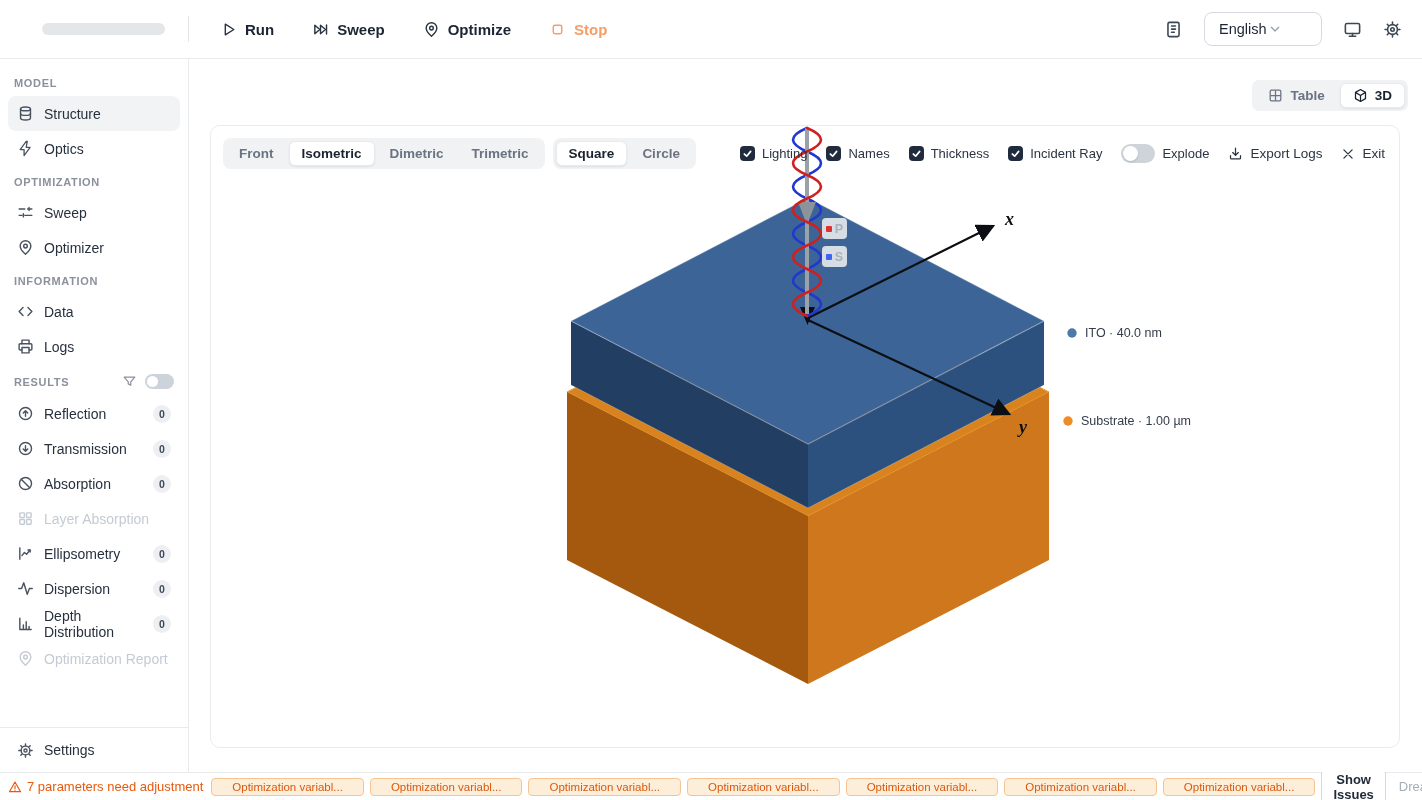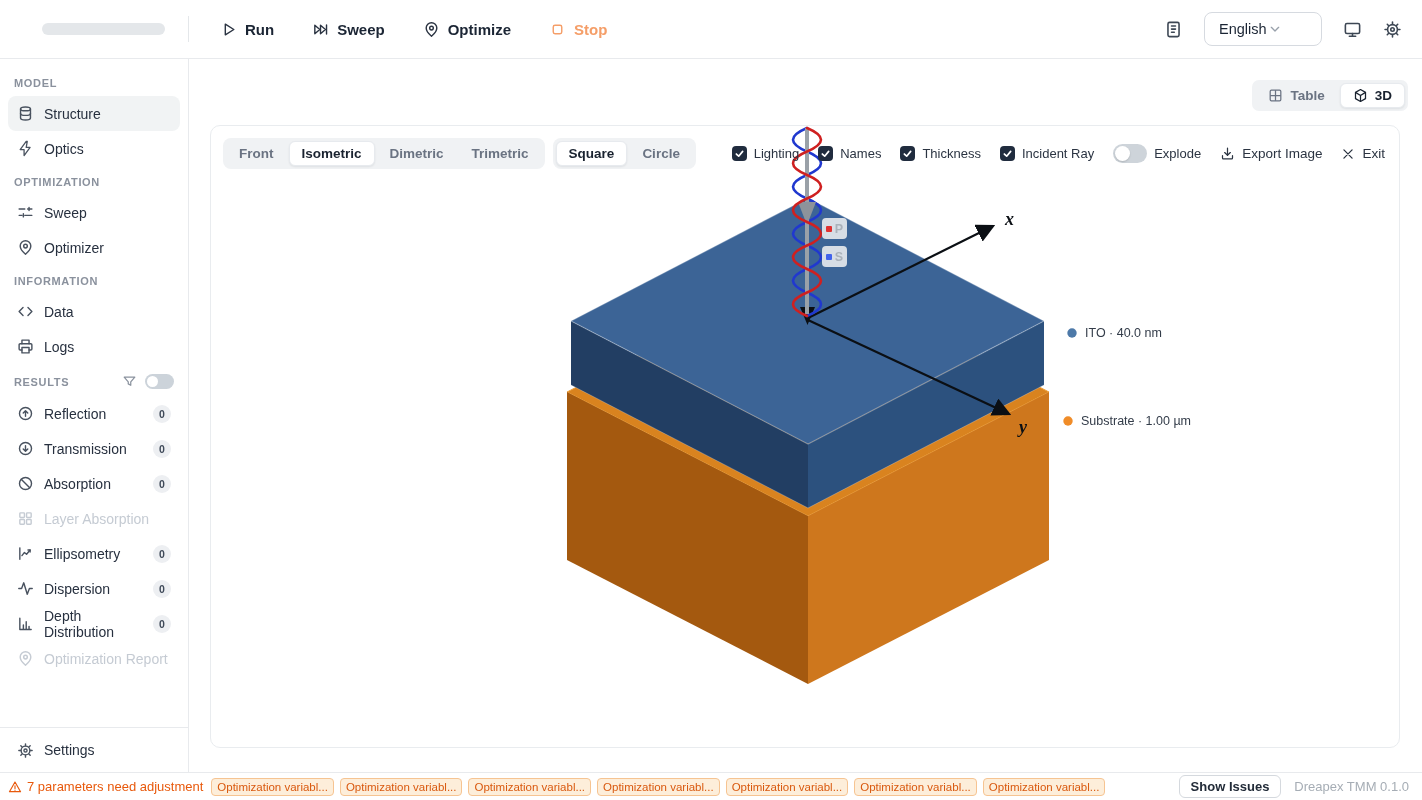--- a/index.html
+++ b/index.html
@@ -68,21 +68,21 @@
   .legend-ito { left:856px; top:200px; }
   .legend-substrate { left:852px; top:288px; }
 
   .pol-badge { position:absolute; width:25px; height:21px; border-radius:4px; background:rgba(229,231,235,.92); display:flex; align-items:center; justify-content:center; gap:3px; font-size:12.5px; font-weight:700; color:#aab1ba; z-index:2; }
   .pol-p { left:611px; top:92px; }
   .pol-s { left:611px; top:120px; }
 
   
   .status-bar { height:28px; flex:0 0 28px; border-top:1px solid #e8eaed; display:flex; align-items:center; padding:0 8px; gap:6px; background:#fff; }
   .warn { display:flex; align-items:center; gap:5px; color:#e8590c; font-size:13px; white-space:nowrap; margin-right:2px; }
-  .chip { background:#fdeeda; border:1px solid #f6c492; color:#d9590f; border-radius:4px; font-size:11.5px; padding:2px 5px; white-space:nowrap; cursor:pointer; }
+  .chip { background:#fdeeda; border:1px solid #f6c492; color:#d9590f; border-radius:4px; font-size:11.5px; padding:2px 20px; white-space:nowrap; cursor:pointer; }
   .status-right { margin-left:auto; display:flex; align-items:center; gap:13px; padding-right:5px; }
   .show-issues { background:#fff; border:1px solid #d5d9de; border-radius:6px; padding:3px 11px; font-size:13px; font-weight:600; color:#222b38; cursor:pointer; font-family:inherit; }
   .version { color:#a6adb5; font-size:13px; white-space:nowrap; }
 </style>
 </head>
 <body>
 
 <div class="app">
 
   <div class="header">
@@ -478,21 +478,21 @@
               <span class="switch"></span>
               <span>Explode</span>
             </label>
             <button class="tb-action">
               <span>
                   <svg width="15" height="15" viewBox="0 0 24 24" fill="none" stroke="currentColor" stroke-width="2" stroke-linecap="round" stroke-linejoin="round">
                     <path d="M12 3.5V15M7.5 10.5L12 15l4.5-4.5"></path>
                     <path d="M4 15.5v3.5a1.5 1.5 0 0 0 1.5 1.5h13A1.5 1.5 0 0 0 20 19v-3.5"></path>
                   </svg>
                 </span>
-              <span>Export Image</span>
+              <span>Export Logs</span>
             </button>
             <button class="tb-action">
               <span>
                   <svg width="14" height="14" viewBox="0 0 24 24" fill="none" stroke="currentColor" stroke-width="2.2" stroke-linecap="round">
                     <path d="M5 5l14 14M19 5L5 19"></path>
                   </svg>
                 </span>
               <span>Exit</span>
             </button>
           </div>

